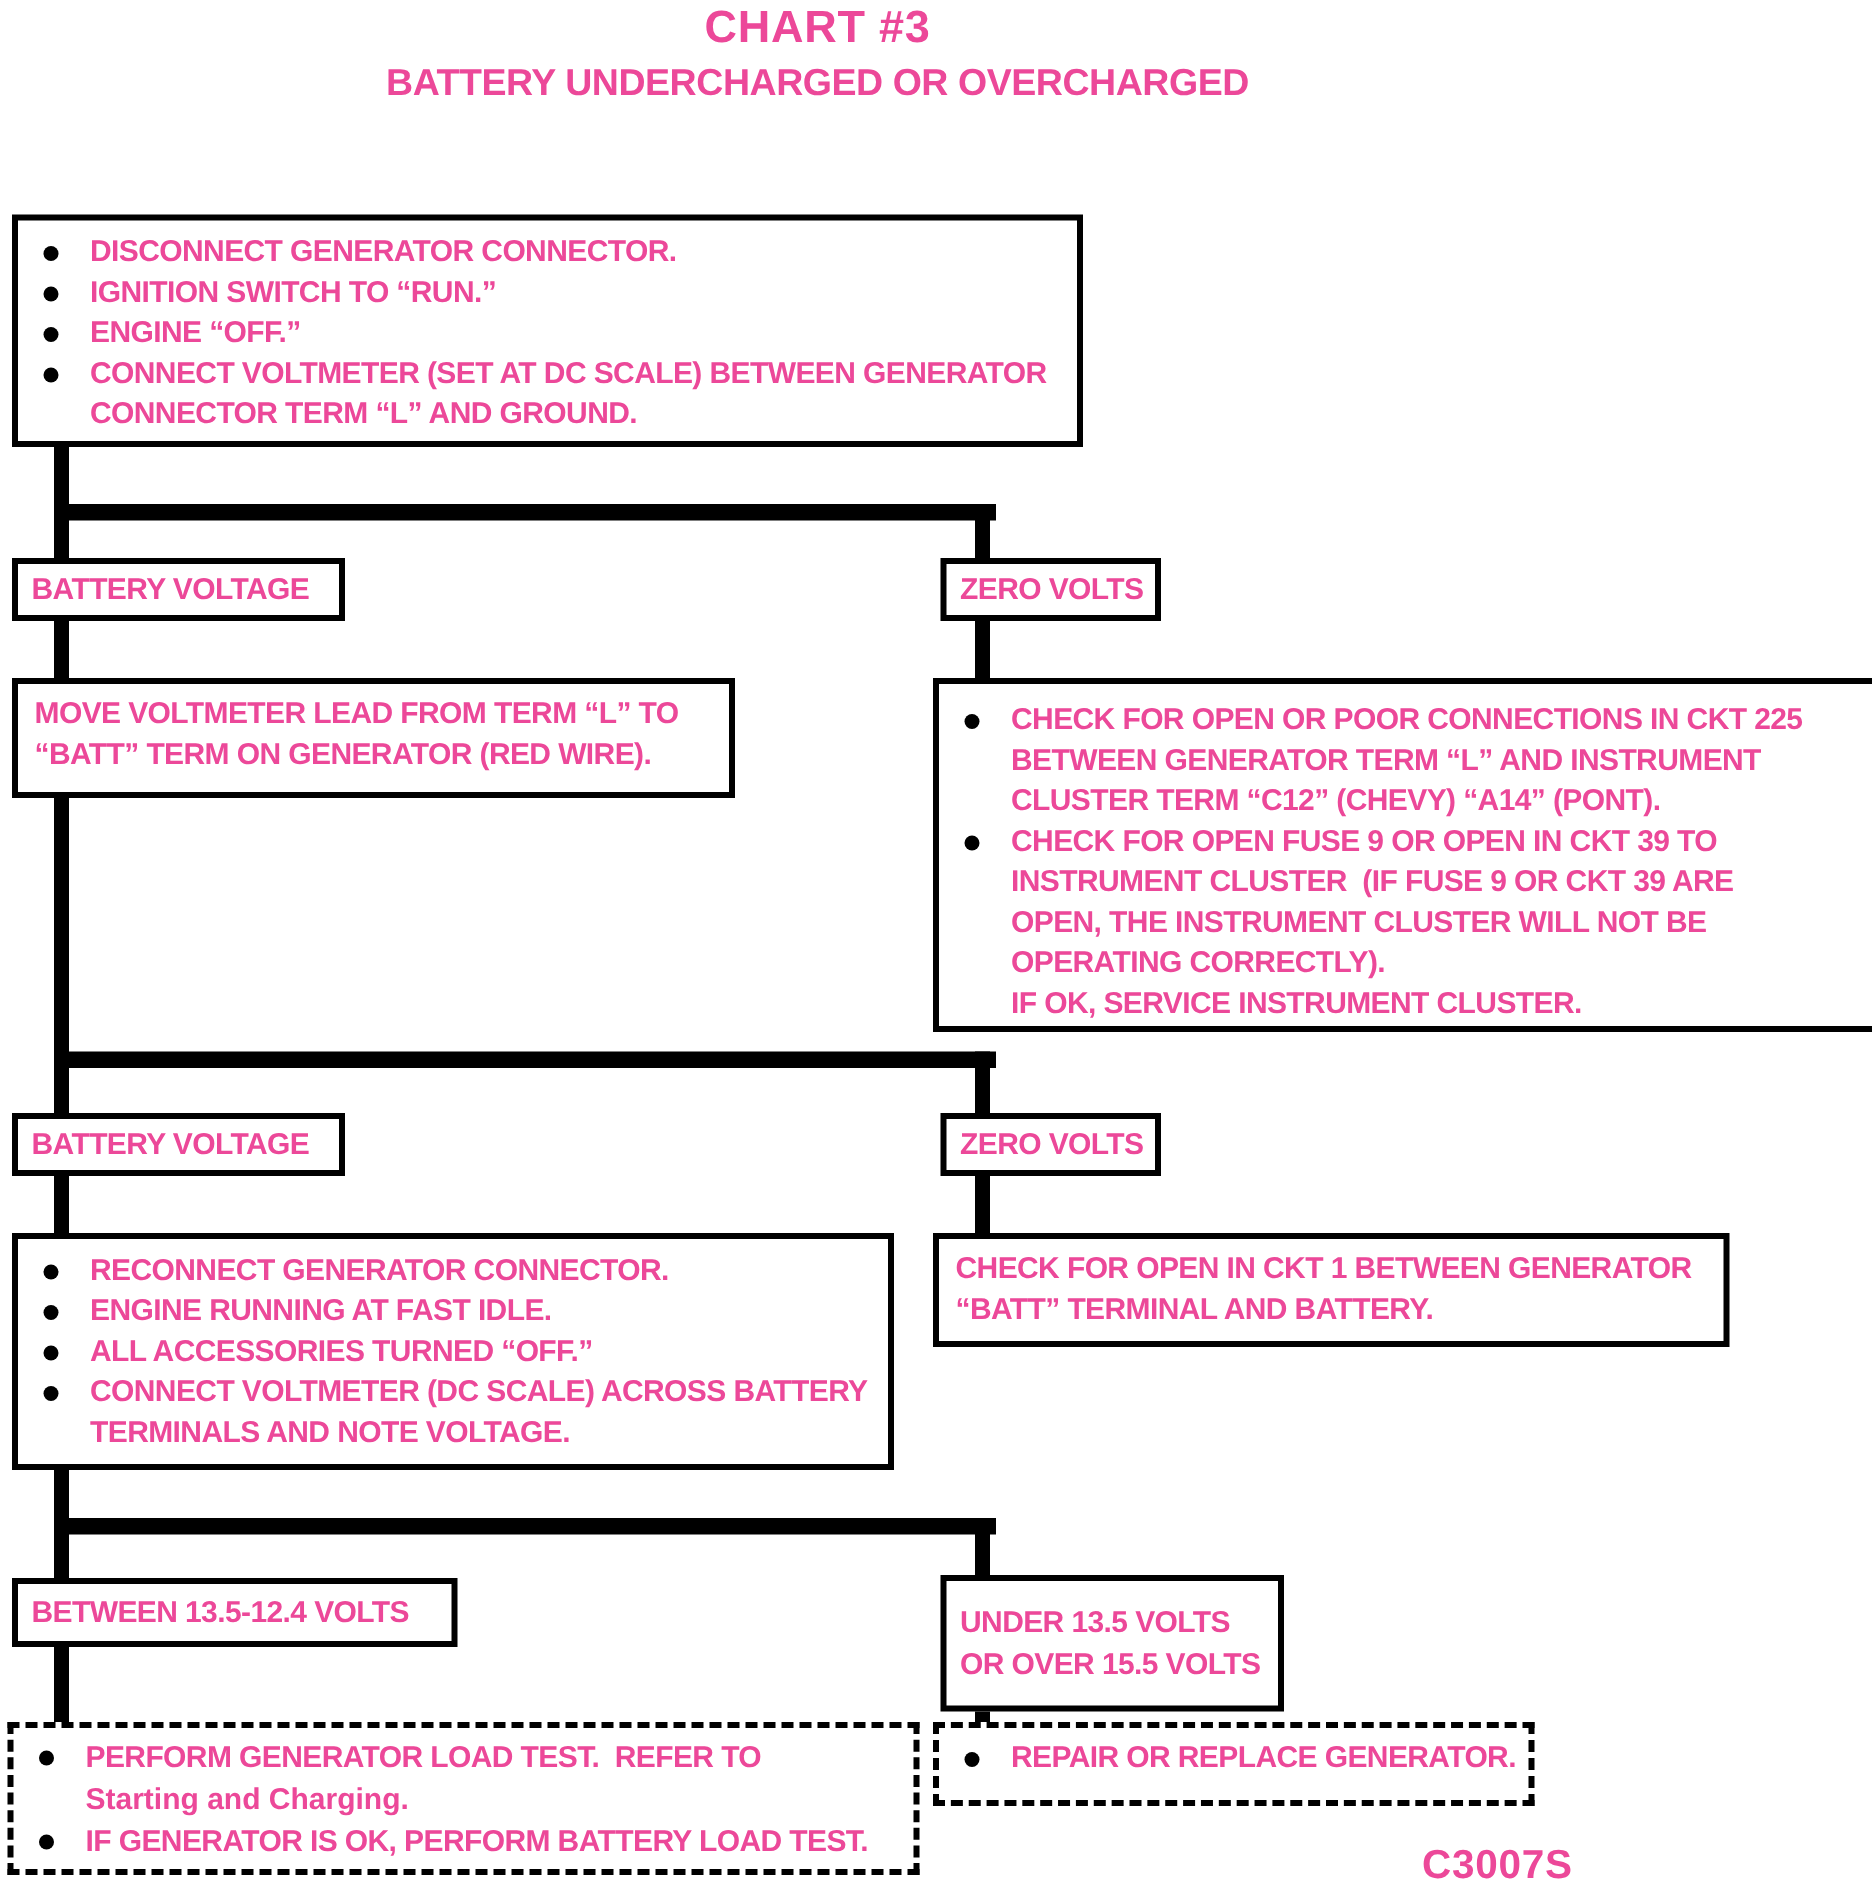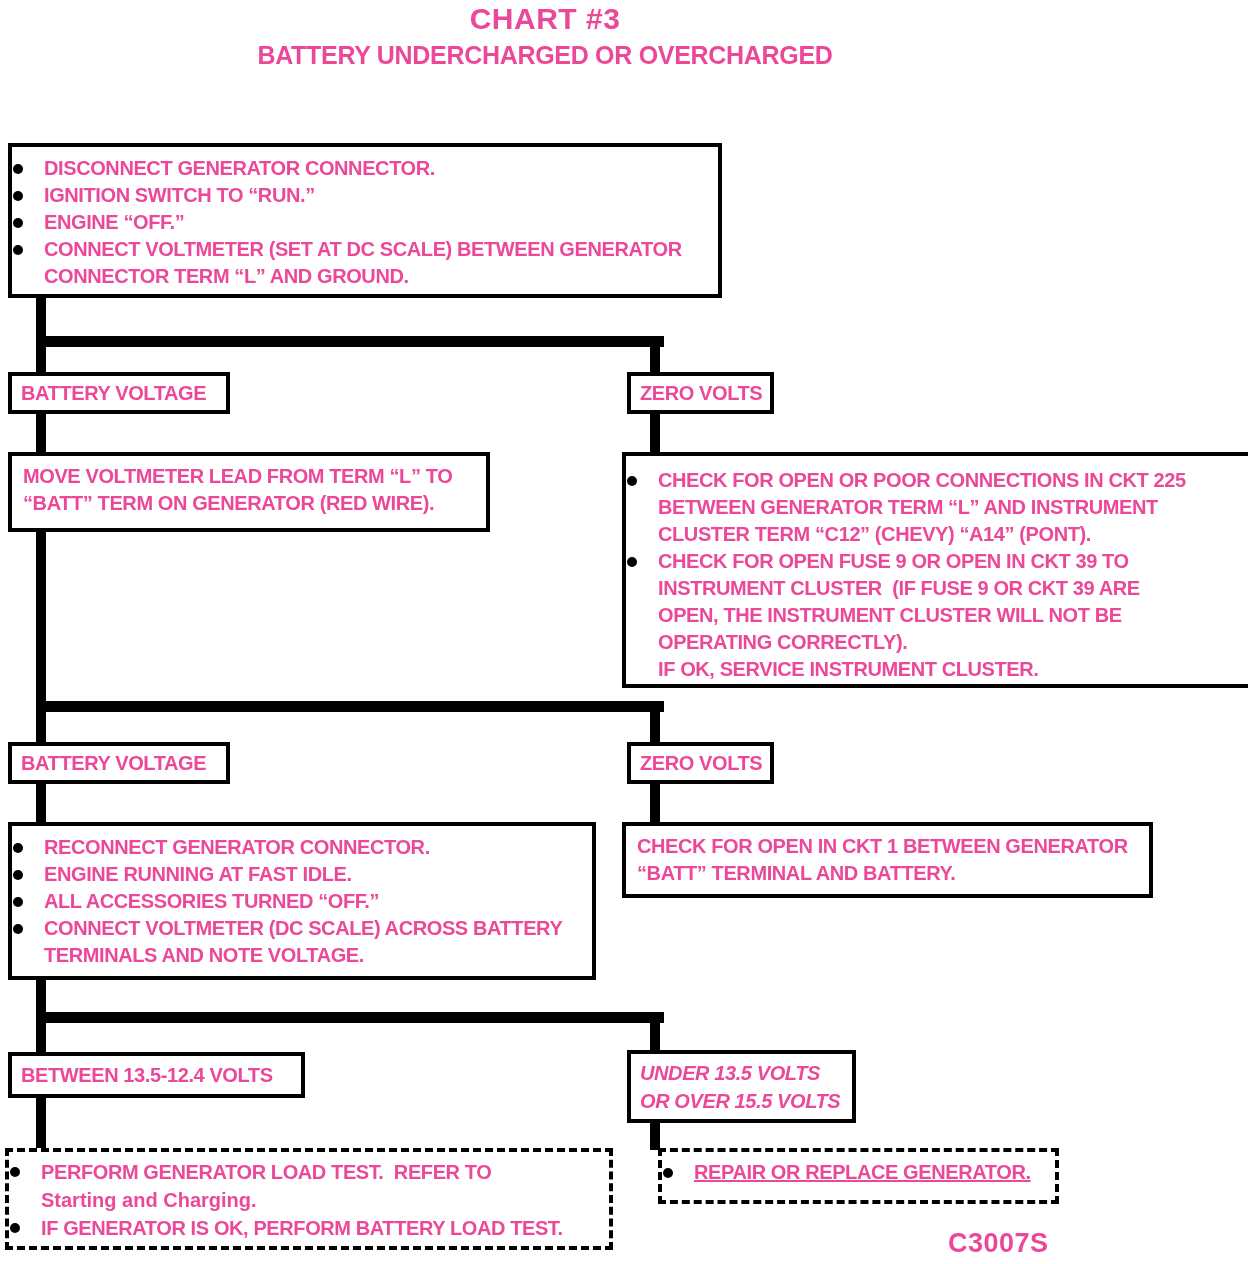--- a/index.html
+++ b/index.html
@@ -44,21 +44,21 @@
     padding-left: 9px;
   }
   .multi-label {
     display: flex;
     flex-direction: column;
     justify-content: center;
     padding-left: 9px;
     line-height: 28px;
   }
   .text-box { padding: 7px 6px 0 11px; line-height: 27px; }
-  .bullet-list { padding: 8px 6px 0 1px; }
+  .bullet-list { padding: 8px 6px 0 17px; }
   .bullet-row { display: flex; align-items: flex-start; }
   .dot {
     flex: 0 0 auto;
     width: 10px;
     height: 10px;
     border-radius: 50%;
     background: #000000;
     margin: 9px 0 0 0;
   }
   .b-text { margin-left: 21px; line-height: 27px; }
@@ -204,21 +204,21 @@
   </div>
 
   <div class="box text-box" style="left:622px; top:822px; width:531px; height:76px; padding-top:7px;">
     <div class="line">CHECK FOR OPEN IN CKT 1 BETWEEN GENERATOR</div>
     <div class="line">“BATT” TERMINAL AND BATTERY.</div>
   </div>
 
   <div class="box label-box" style="left:8px; top:1052px; width:297px; height:46px;">
     <span class="line">BETWEEN 13.5-12.4 VOLTS</span>
   </div>
-  <div class="box multi-label" style="left:627px; top:1050px; width:229px; height:73px;font-style:italic;">
+  <div class="box multi-label" style="left:627px; top:1050px; width:229px; height:91px;">
     <div class="line">UNDER 13.5 VOLTS</div>
     <div class="line">OR OVER 15.5 VOLTS</div>
   </div>
 
   <div class="box dashed" style="left:5px; top:1148px; width:608px; height:102px;">
     <div class="bullet-list" style="padding-top:6px;">
       <div class="bullet-row">
         <div class="dot"></div>
         <div class="b-text" style="line-height:28px;">
           <div class="b-line">PERFORM GENERATOR LOAD TEST.  REFER TO</div>
@@ -227,21 +227,21 @@
       </div>
       <div class="bullet-row">
         <div class="dot"></div>
         <div class="b-text" style="line-height:28px;">
           <div class="b-line">IF GENERATOR IS OK, PERFORM BATTERY LOAD TEST.</div>
         </div>
       </div>
     </div>
   </div>
 
-  <div class="box dashed" style="left:658px; top:1148px; width:401px; height:56px;text-decoration:underline;">
+  <div class="box dashed" style="left:622px; top:1148px; width:401px; height:56px;">
     <div class="bullet-list" style="padding-top:7px;">
       <div class="bullet-row">
         <div class="dot"></div>
         <div class="b-text">
             <div class="b-line">REPAIR OR REPLACE GENERATOR.</div>
           </div>
       </div>
     </div>
   </div>
 

